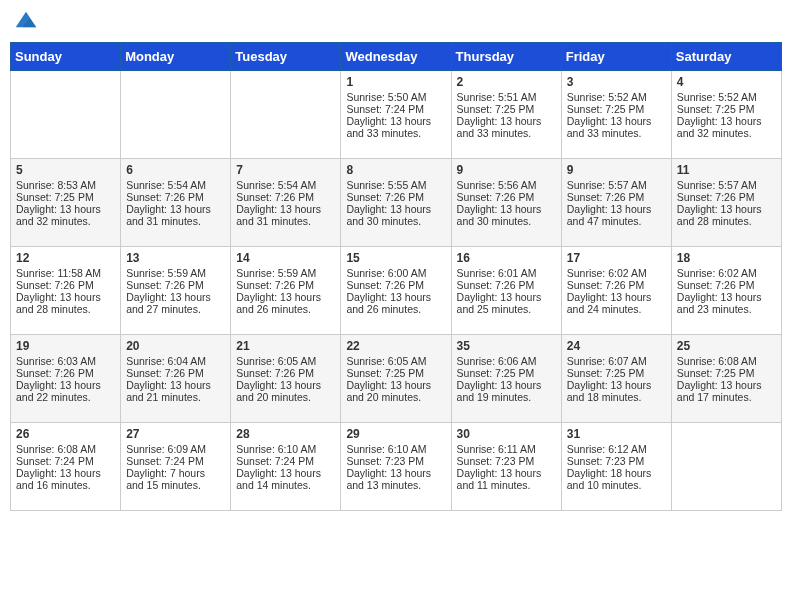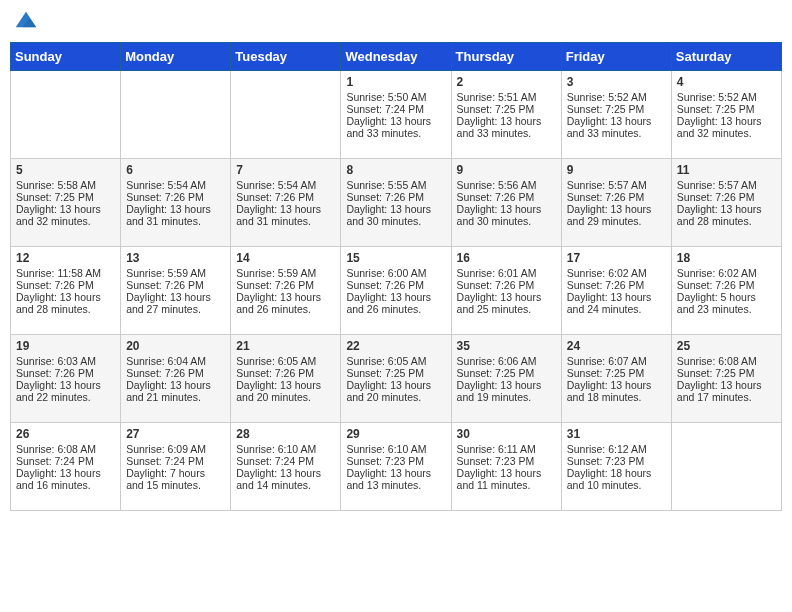--- a/index.html
+++ b/index.html
@@ -119,36 +119,36 @@
   <tr>
         <td class="day-cell-empty"></td>
         <td class="day-cell-empty"></td>
         <td class="day-cell-empty"></td>
         <td><span class="day-num">1</span><span>Sunrise: 5:50 AM</span><br><span>Sunset: 7:24 PM</span><br><span>Daylight: 13 hours and 33 minutes.</span></td>
         <td><span class="day-num">2</span><span>Sunrise: 5:51 AM</span><br><span>Sunset: 7:25 PM</span><br><span>Daylight: 13 hours and 33 minutes.</span></td>
         <td><span class="day-num">3</span><span>Sunrise: 5:52 AM</span><br><span>Sunset: 7:25 PM</span><br><span>Daylight: 13 hours and 33 minutes.</span></td>
         <td><span class="day-num">4</span><span>Sunrise: 5:52 AM</span><br><span>Sunset: 7:25 PM</span><br><span>Daylight: 13 hours and 32 minutes.</span></td>
       </tr>
       <tr>
-        <td><span class="day-num">5</span><span>Sunrise: 5:58 AM</span><br><span>Sunset: 7:25 PM</span><br><span>Daylight: 13 hours and 32 minutes.</span></td>
+        <td><span class="day-num">5</span><span>Sunrise: 8:53 AM</span><br><span>Sunset: 7:25 PM</span><br><span>Daylight: 13 hours and 32 minutes.</span></td>
         <td><span class="day-num">6</span><span>Sunrise: 5:54 AM</span><br><span>Sunset: 7:26 PM</span><br><span>Daylight: 13 hours and 31 minutes.</span></td>
         <td><span class="day-num">7</span><span>Sunrise: 5:54 AM</span><br><span>Sunset: 7:26 PM</span><br><span>Daylight: 13 hours and 31 minutes.</span></td>
         <td><span class="day-num">8</span><span>Sunrise: 5:55 AM</span><br><span>Sunset: 7:26 PM</span><br><span>Daylight: 13 hours and 30 minutes.</span></td>
         <td><span class="day-num">9</span><span>Sunrise: 5:56 AM</span><br><span>Sunset: 7:26 PM</span><br><span>Daylight: 13 hours and 30 minutes.</span></td>
-        <td><span class="day-num">9</span><span>Sunrise: 5:57 AM</span><br><span>Sunset: 7:26 PM</span><br><span>Daylight: 13 hours and 29 minutes.</span></td>
+        <td><span class="day-num">9</span><span>Sunrise: 5:57 AM</span><br><span>Sunset: 7:26 PM</span><br><span>Daylight: 13 hours and 47 minutes.</span></td>
         <td><span class="day-num">11</span><span>Sunrise: 5:57 AM</span><br><span>Sunset: 7:26 PM</span><br><span>Daylight: 13 hours and 28 minutes.</span></td>
       </tr>
       <tr>
         <td><span class="day-num">12</span><span>Sunrise: 11:58 AM</span><br><span>Sunset: 7:26 PM</span><br><span>Daylight: 13 hours and 28 minutes.</span></td>
         <td><span class="day-num">13</span><span>Sunrise: 5:59 AM</span><br><span>Sunset: 7:26 PM</span><br><span>Daylight: 13 hours and 27 minutes.</span></td>
         <td><span class="day-num">14</span><span>Sunrise: 5:59 AM</span><br><span>Sunset: 7:26 PM</span><br><span>Daylight: 13 hours and 26 minutes.</span></td>
         <td><span class="day-num">15</span><span>Sunrise: 6:00 AM</span><br><span>Sunset: 7:26 PM</span><br><span>Daylight: 13 hours and 26 minutes.</span></td>
         <td><span class="day-num">16</span><span>Sunrise: 6:01 AM</span><br><span>Sunset: 7:26 PM</span><br><span>Daylight: 13 hours and 25 minutes.</span></td>
         <td><span class="day-num">17</span><span>Sunrise: 6:02 AM</span><br><span>Sunset: 7:26 PM</span><br><span>Daylight: 13 hours and 24 minutes.</span></td>
-        <td><span class="day-num">18</span><span>Sunrise: 6:02 AM</span><br><span>Sunset: 7:26 PM</span><br><span>Daylight: 5 hours and 23 minutes.</span></td>
+        <td><span class="day-num">18</span><span>Sunrise: 6:02 AM</span><br><span>Sunset: 7:26 PM</span><br><span>Daylight: 13 hours and 23 minutes.</span></td>
       </tr>
       <tr>
         <td><span class="day-num">19</span><span>Sunrise: 6:03 AM</span><br><span>Sunset: 7:26 PM</span><br><span>Daylight: 13 hours and 22 minutes.</span></td>
         <td><span class="day-num">20</span><span>Sunrise: 6:04 AM</span><br><span>Sunset: 7:26 PM</span><br><span>Daylight: 13 hours and 21 minutes.</span></td>
         <td><span class="day-num">21</span><span>Sunrise: 6:05 AM</span><br><span>Sunset: 7:26 PM</span><br><span>Daylight: 13 hours and 20 minutes.</span></td>
         <td><span class="day-num">22</span><span>Sunrise: 6:05 AM</span><br><span>Sunset: 7:25 PM</span><br><span>Daylight: 13 hours and 20 minutes.</span></td>
         <td><span class="day-num">35</span><span>Sunrise: 6:06 AM</span><br><span>Sunset: 7:25 PM</span><br><span>Daylight: 13 hours and 19 minutes.</span></td>
         <td><span class="day-num">24</span><span>Sunrise: 6:07 AM</span><br><span>Sunset: 7:25 PM</span><br><span>Daylight: 13 hours and 18 minutes.</span></td>
         <td><span class="day-num">25</span><span>Sunrise: 6:08 AM</span><br><span>Sunset: 7:25 PM</span><br><span>Daylight: 13 hours and 17 minutes.</span></td>
       </tr>

